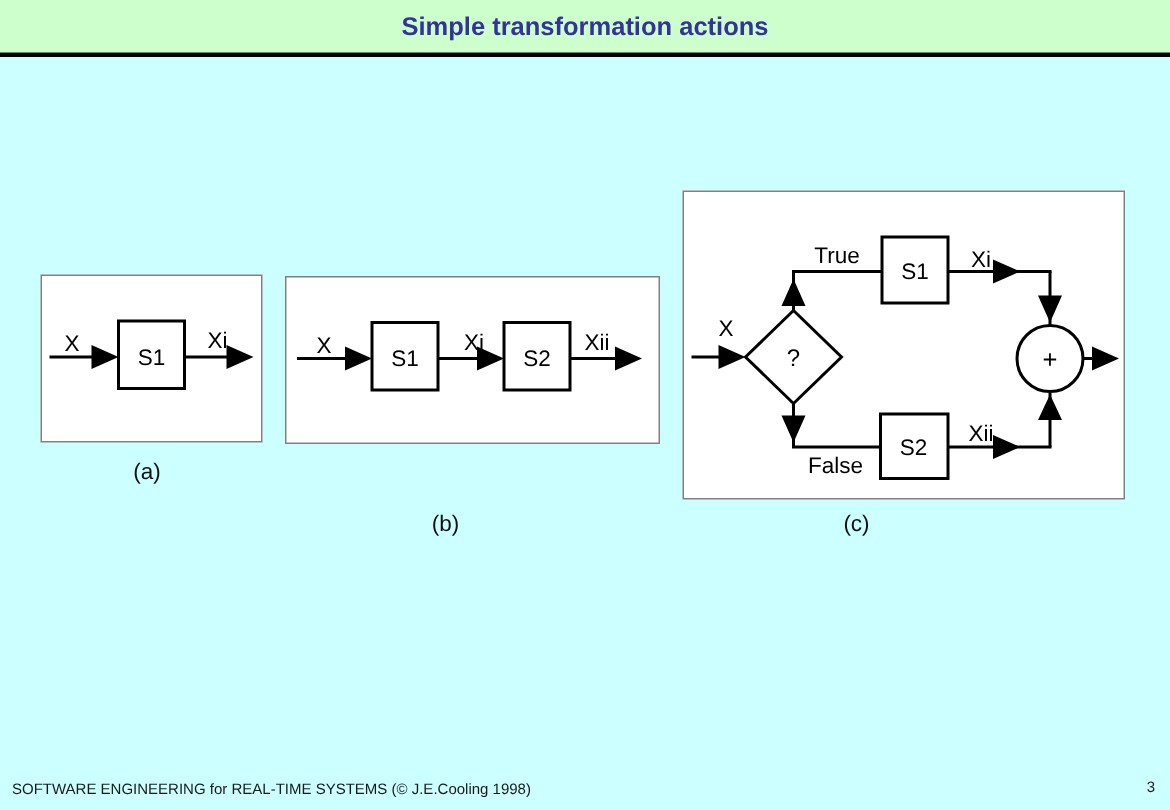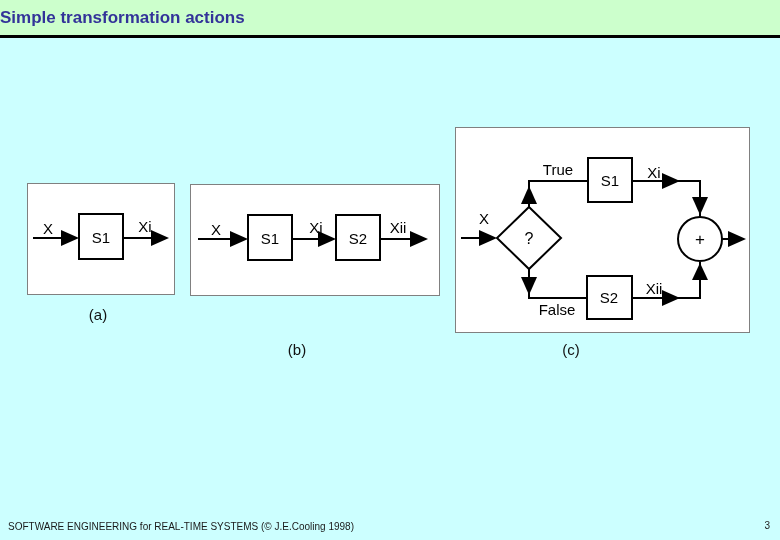--- a/index.html
+++ b/index.html
@@ -20,21 +20,21 @@
     overflow: hidden;
   }
   .slide { position: absolute; left: 0; top: 0; width: 780px; height: 540px; }
 
   .header {
     position: absolute; left: 0; top: 0; width: 780px; height: 35px;
     background: var(--header-bg);
   }
   .title {
     margin: 0; width: 100%;
-    text-align: left; line-height: 35px;
+    text-align: center; line-height: 35px;
     font-size: 17px; font-weight: bold;
     color: var(--title-text);
   }
   .divider {
     position: absolute; left: 0; top: 35px; width: 780px; height: 3px;
     background: var(--ink);
   }
 
   svg.panel {
     position: absolute;

